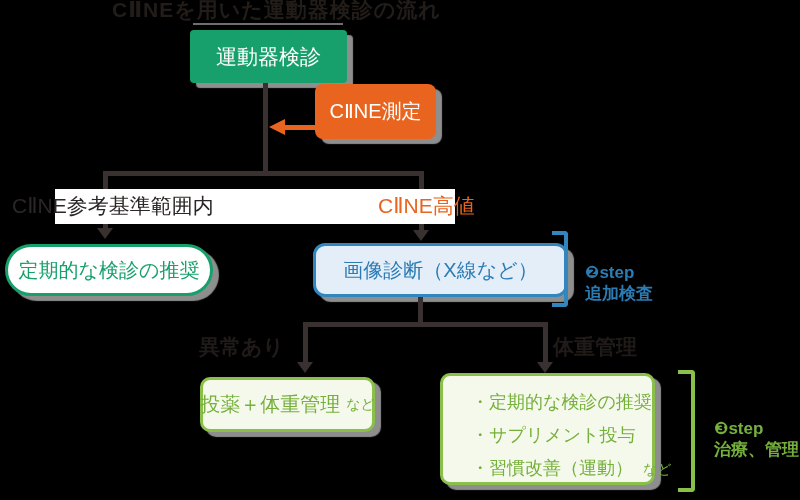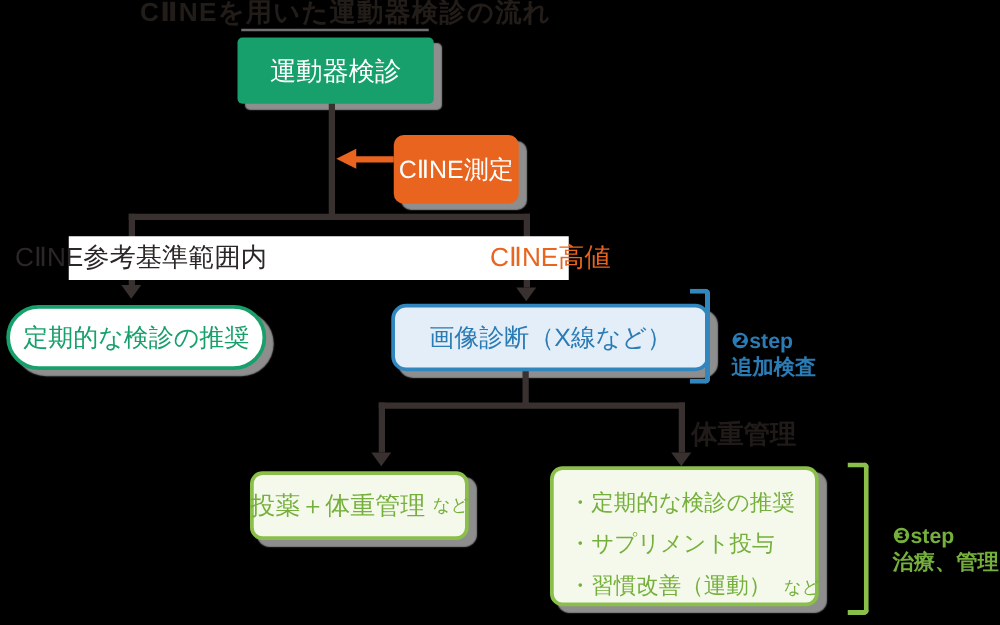--- a/index.html
+++ b/index.html
@@ -10,31 +10,31 @@
   
   .flow-title{left:112px;top:-4px;font-size:21px;font-weight:bold;color:#231d1a;
               letter-spacing:1px;white-space:nowrap;}
   .title-underline{left:193px;top:23px;width:150px;height:2px;background:#6f6f6f;}
 
   
   .node{display:flex;align-items:center;justify-content:center;box-sizing:border-box;
         box-shadow:6px 5px 1px #8e8e8e;white-space:nowrap;}
   .screening-box{left:190px;top:30px;width:157px;height:53px;background:#17a06b;
                  border-radius:4px;color:#fff;font-size:21px;}
-  .measurement-box{left:315px;top:108px;width:100px;height:55px;background:#e8641f;
+  .measurement-box{left:315px;top:84px;width:121px;height:55px;background:#e8641f;
                    border-radius:8px;color:#fff;font-size:20px;}
   .regular-checkup-box{left:5px;top:244px;width:208px;height:52px;background:#fff;
                  border:3px solid #17a06b;border-radius:26px;color:#17a06b;font-size:20px;}
   .imaging-box{left:313px;top:243px;width:255px;height:54px;background:#e4eef9;
                border:3px solid #3186be;border-radius:12px;color:#2b7cb5;font-size:20px;}
   .treatment-box{left:200px;top:377px;width:175px;height:55px;background:#f5f9ec;
                  border:3px solid #8abf4a;border-radius:10px;color:#76b03c;font-size:20px;}
   .management-box{left:440px;top:373px;width:215px;height:112px;background:#f5f9ec;
                   border:3px solid #8abf4a;border-radius:10px;color:#76b03c;font-size:18px;
-                  display:block;padding:10px 0 0 12px;}
+                  display:block;padding:10px 0 0 28px;}
   .management-box .mline{line-height:33px;white-space:nowrap;}
   .suffix-small{font-size:14px;}
 
   
   .line{background:#383130;}
   .main-line{left:263px;top:83px;width:5px;height:92px;}
   .split-hbar{left:103px;top:171px;width:321px;height:5px;}
   .drop-left{left:103px;top:171px;width:5px;height:57px;}
   .drop-right{left:419px;top:171px;width:5px;height:59px;}
   .lower-vline{left:418px;top:297px;width:5px;height:28px;}
@@ -49,21 +49,21 @@
 
   
   .orange-arrow-bar{left:284px;top:125px;width:31px;height:5px;background:#e8641f;}
   .orange-arrow-head{left:269px;top:119px;width:0;height:0;
       border-top:8.5px solid transparent;border-bottom:8.5px solid transparent;
       border-right:16px solid #e8641f;}
 
   
   .labels-band{left:55px;top:189px;width:400px;height:35px;background:#ffffff;}
   .branch-left-label{left:12px;top:192px;font-size:21px;color:#2b2726;white-space:nowrap;}
-  .branch-right-label{left:392px;top:192px;font-size:21px;color:#e8641f;white-space:nowrap;}
+  .branch-right-label{left:378px;top:192px;font-size:21px;color:#e8641f;white-space:nowrap;}
 
   
   .outcome-label{font-size:21px;font-weight:bold;color:#201b18;white-space:nowrap;}
   .outcome-left{left:199px;top:333px;} .outcome-right{left:553px;top:333px;}
 
   
   .bracket{box-sizing:border-box;border-style:solid;border-left:none;border-radius:0 4px 4px 0;}
   .bracket-blue{left:552px;top:231px;width:16px;height:76px;border-width:4px;border-color:#3186be;}
   .bracket-green{left:678px;top:370px;width:17px;height:122px;border-width:4px;border-color:#8abf4a;}
 
@@ -115,20 +115,21 @@
     <div>追加検査</div>
   </div>
 
   <div class="abs line lower-vline"></div>
   <div class="abs line lower-hbar"></div>
   <div class="abs line drop-left2"></div>
   <div class="abs line drop-right2"></div>
   <div class="abs arr-down arr-d3"></div>
   <div class="abs arr-down arr-d4"></div>
 
+  <div class="abs outcome-label outcome-left">異常あり</div>
   <div class="abs outcome-label outcome-right">体重管理</div>
 
   <div class="abs node treatment-box">
     <span>投薬＋体重管理</span>
     <span class="suffix-small" style="margin-left:6px;">など</span>
   </div>
 
   <div class="abs node management-box">
     <div class="mline">・定期的な検診の推奨</div>
     <div class="mline">・サプリメント投与</div>

